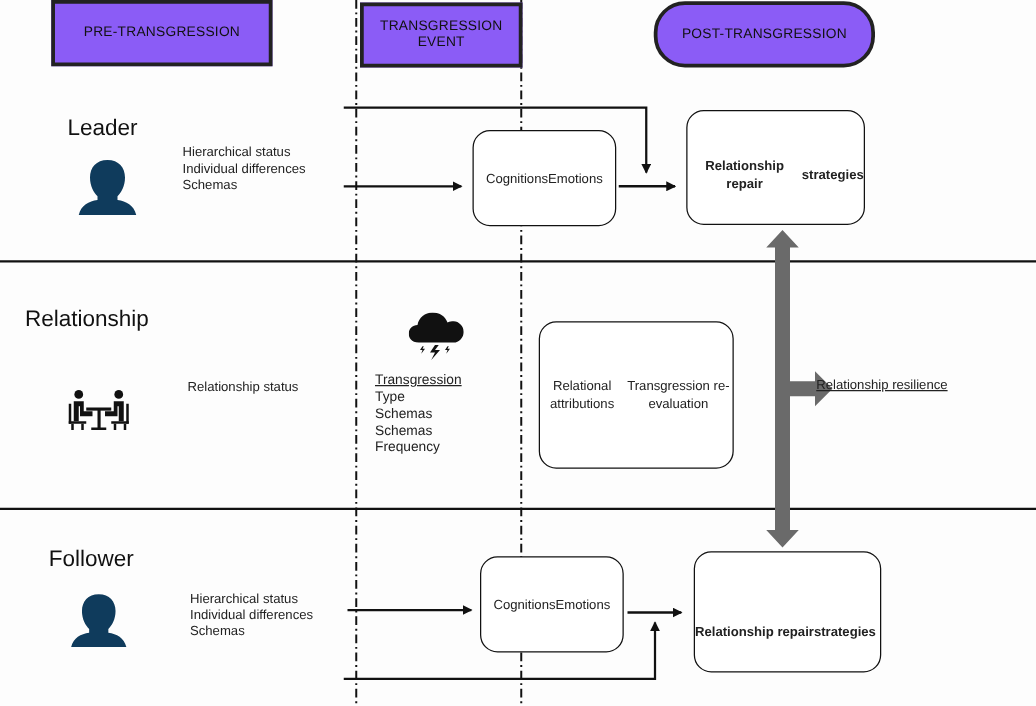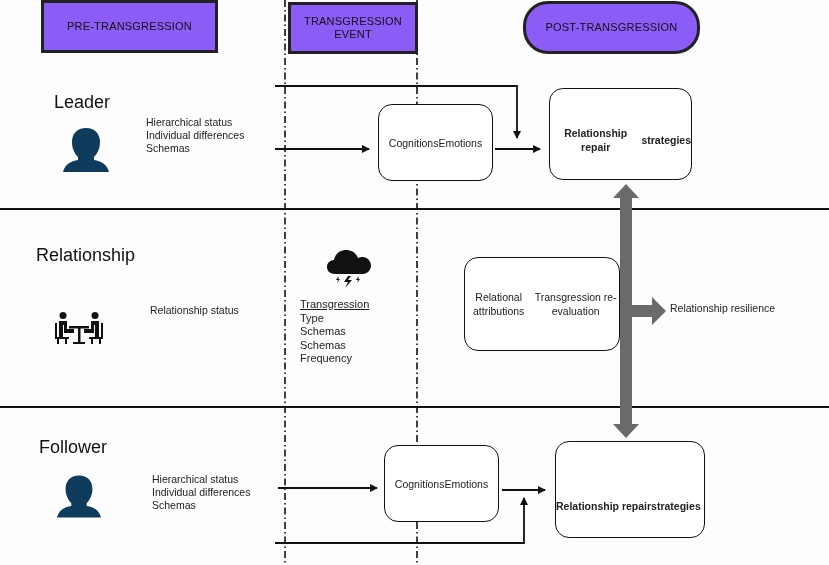--- a/index.html
+++ b/index.html
@@ -71,21 +71,21 @@
 </div>
 <div class="rbox" style="left:378px; top:104px; width:115px; height:77px;">
   <div>Cognitions</div>
   <div>Emotions</div>
 </div>
 <div class="rbox bold" style="left:549px; top:88px; width:143px; height:92px;">
   <div>Relationship repair</div>
   <div>strategies</div>
 </div>
 
-<div class="row-title" style="left:36px; top:245px;text-align:center;">Relationship</div>
+<div class="row-title" style="left:20px; top:245px;text-align:center;">Relationship</div>
 <div class="abs" style="left:54px; top:312px;">
   <svg width="50" height="34" viewBox="0 0 50 34" fill="#111">
     <circle cx="9" cy="3.5" r="3.5"></circle>
     <circle cx="41" cy="3.5" r="3.5"></circle>
     <path d="M5 9 h8 v8 h7 v4 h-10 v-8 h-1 v12 h-4 z"></path>
     <path d="M45 9 h-8 v8 h-7 v4 h10 v-8 h1 v12 h4 z"></path>
     <rect x="1" y="11" width="2" height="16"></rect>
     <rect x="47" y="11" width="2" height="16"></rect>
     <rect x="1" y="25" width="14" height="2"></rect>
     <rect x="35" y="25" width="14" height="2"></rect>
@@ -107,25 +107,25 @@
     <polygon points="31,27 29,30 31,30 30,33 33,29 31,29 32,27"></polygon>
   </svg>
 </div>
 <div class="small" style="left:300px; top:298px; width:98px; font-size:11px; line-height:13.5px;">
   <div class="u">Transgression</div>
   <div>Type</div>
   <div>Schemas</div>
   <div>Schemas</div>
   <div>Frequency</div>
 </div>
-<div class="rbox" style="left:431px; top:257px; width:156px; height:94px;margin-left:33px;">
+<div class="rbox" style="left:431px; top:257px; width:156px; height:118px;">
   <div>Relational attributions</div>
   <div>Transgression re-evaluation</div>
 </div>
-<div class="small" style="left:670px; top:302px; width:130px;">Relationship resilience</div>
+<div class="small" style="left:653px; top:302px; width:130px;text-decoration:underline;">Relationship resilience</div>
 
 <div class="row-title" style="left:39px; top:437px;text-align:center;">Follower</div>
 <div class="abs" style="left:55px; top:475px;">
   <svg width="48" height="43" viewBox="0 0 50 44">
     <path fill="#0f3b5c" d="M25 0 C16 0 11 6 11 14 C11 21 14 26 17 29 L17 32 C10 33 4 36 2 44 L48 44 C46 36 40 33 33 32 L33 29 C36 26 39 21 39 14 C39 6 34 0 25 0 Z"></path>
   </svg>
 </div>
 <div class="small" style="left:152px; top:473px; width:114px;">
   <div>Hierarchical status</div>
   <div>Individual differences</div>

